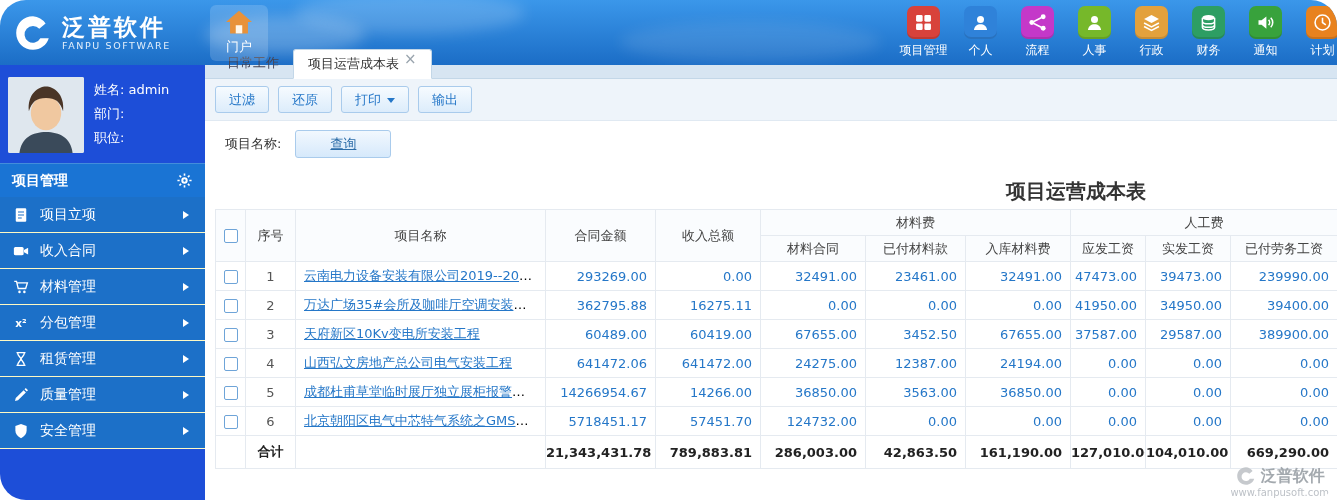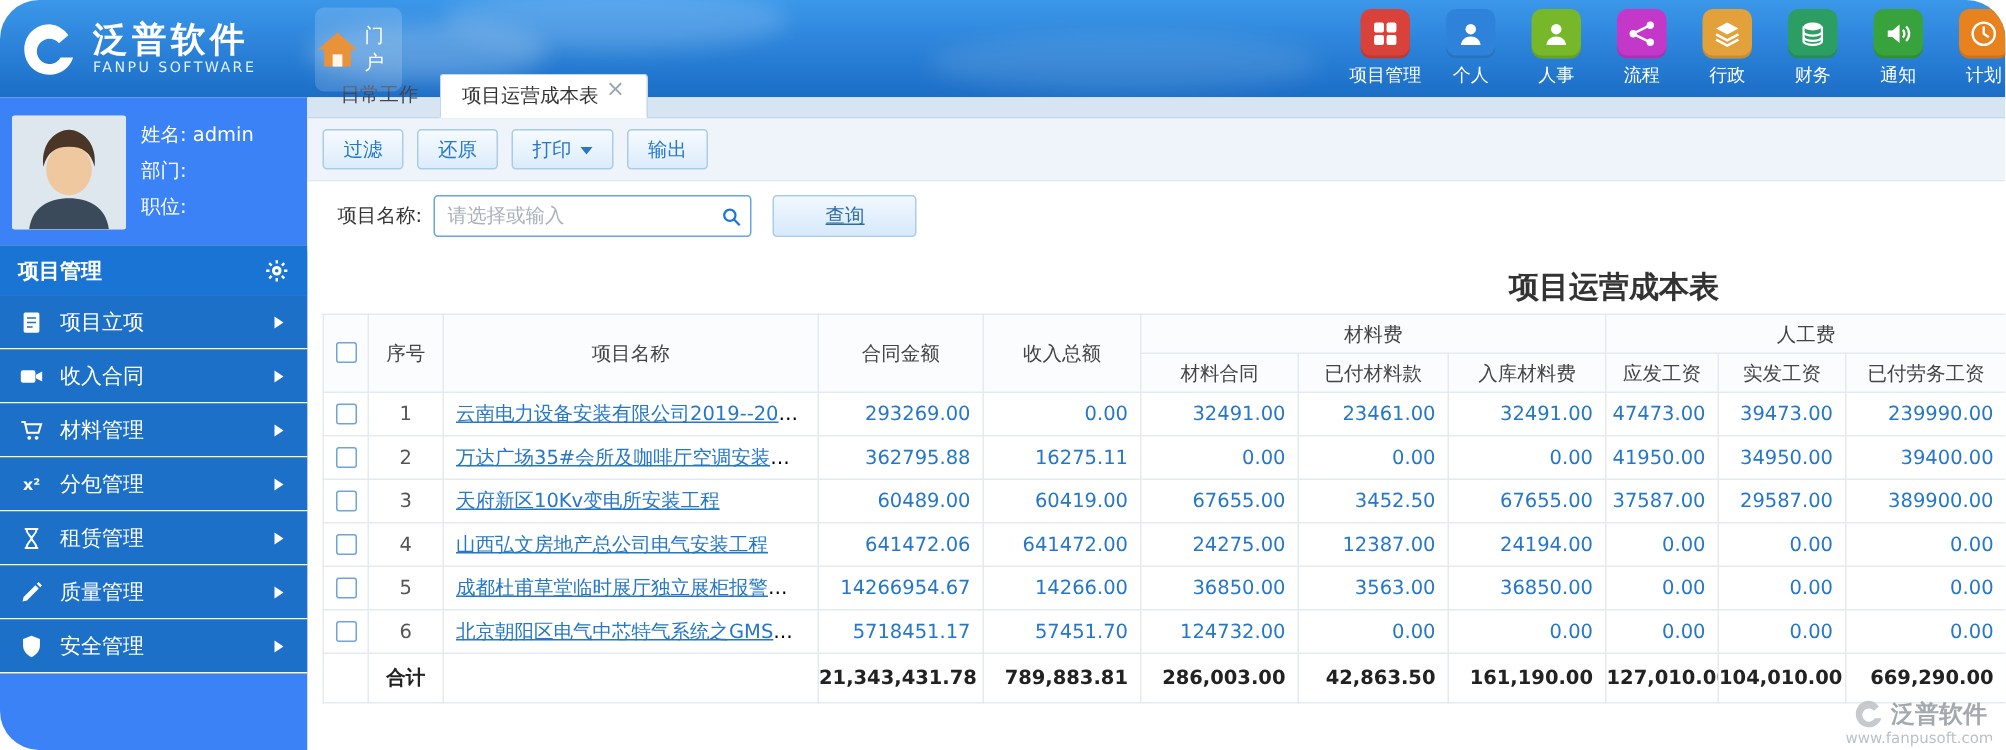--- a/index.html
+++ b/index.html
@@ -13,32 +13,32 @@
             display:flex; align-items:center; }
   .cloud { position:absolute; border-radius:50%; background:rgba(255,255,255,.22); filter:blur(7px); pointer-events:none; }
   .c1 { width:160px; height:38px; left:205px; top:16px; }
   .c2 { width:230px; height:42px; left:295px; top:-8px; background:rgba(255,255,255,.16); }
   .c3 { width:260px; height:40px; left:620px; top:22px; background:rgba(255,255,255,.10); }
   .logo { width:200px; flex:none; display:flex; align-items:center; gap:8px; padding-left:12px; z-index:2; }
   .logo-mark svg { width:42px; height:42px; display:block; }
   .logo-title { font-size:23px; font-weight:bold; letter-spacing:3px; color:#fff; line-height:1.15; }
   .logo-sub { font-size:9.5px; color:#e3effb; letter-spacing:1.6px; }
   .portal { margin-left:10px; width:58px; height:56px; border-radius:6px; background:rgba(255,255,255,.16);
-            display:flex; flex-direction:row; align-items:center; justify-content:center; gap:3px;
+            display:flex; flex-direction:column; align-items:center; justify-content:center; gap:3px;
             color:#fff; font-size:13px; cursor:pointer; z-index:2; }
   .portal-icon svg { width:30px; height:26px; display:block; }
   .topnav { margin-left:auto; margin-right:-14px; display:flex; z-index:2; }
   .nav-item { width:57px; display:flex; flex-direction:column; align-items:center; gap:3px;
               color:#fff; font-size:12px; cursor:pointer; }
   .nav-tile { width:33px; height:33px; border-radius:7px; display:flex; align-items:center; justify-content:center;
               box-shadow:inset 0 -2px rgba(0,0,0,.12); }
   .nav-tile svg { width:21px; height:21px; display:block; }
 
   
-  .sidebar { position:absolute; top:65px; left:0; width:205px; height:435px; background:#3b82f6; color:#fff; }
+  .sidebar { position:absolute; top:65px; left:0; width:205px; height:435px; background:#1d4ed8; color:#fff; }
   .profile { display:flex; gap:10px; padding:12px 8px 10px 8px; }
   .avatar { width:76px; height:76px; flex:none; border-radius:2px; overflow:hidden; background:#dfe7ee; }
   .avatar svg { width:100%; height:100%; display:block; }
   .profile-info { display:flex; flex-direction:column; justify-content:space-between; padding:4px 0 6px; font-size:13px; }
   .side-section { height:34px; display:flex; align-items:center; justify-content:space-between; padding:0 12px;
                   background:#1a74d4; font-size:14px; font-weight:bold; border-top:1px solid rgba(255,255,255,.18); }
   .gear svg { width:17px; height:17px; display:block; cursor:pointer; }
   .side-item { height:36px; display:flex; align-items:center; padding:0 12px; background:#1c70c8;
                border-bottom:1px solid #fef9c3; font-size:14px; cursor:pointer; }
   .side-icon { width:18px; height:18px; margin-right:10px; flex:none; }
@@ -146,44 +146,44 @@
             <svg viewBox="0 0 24 24">
               <g fill="#fff">
                 <circle cx="12" cy="8.5" r="4"></circle>
                 <path d="M4.5 20.5c.5-4.2 3.6-6.5 7.5-6.5s7 2.3 7.5 6.5z"></path>
               </g>
             </svg>
           </span>
           <span class="nav-label">个人</span>
         </div>
         <div class="nav-item">
-          <span class="nav-tile" style="background: rgb(118, 184, 42);">
-            <svg viewBox="0 0 24 24">
-              <g fill="#fff">
-                <circle cx="12" cy="8.5" r="4"></circle>
-                <path d="M4.5 20.5c.5-4.2 3.6-6.5 7.5-6.5s7 2.3 7.5 6.5z"></path>
-              </g>
-            </svg>
-          </span>
-          <span class="nav-label">人事</span>
-        </div>
-        <div class="nav-item">
           <span class="nav-tile" style="background: rgb(196, 56, 201);">
             <svg viewBox="0 0 24 24">
               <g fill="#fff">
                 <circle cx="5.5" cy="12" r="2.8"></circle>
                 <circle cx="18.5" cy="5.5" r="2.8"></circle>
                 <circle cx="18.5" cy="18.5" r="2.8"></circle>
               </g>
               <g stroke="#fff" stroke-width="1.8">
                 <path d="M7.8 10.8l8.4-4.2M7.8 13.2l8.4 4.2"></path>
               </g>
             </svg>
           </span>
           <span class="nav-label">流程</span>
+        </div>
+        <div class="nav-item">
+          <span class="nav-tile" style="background: rgb(118, 184, 42);">
+            <svg viewBox="0 0 24 24">
+              <g fill="#fff">
+                <circle cx="12" cy="8.5" r="4"></circle>
+                <path d="M4.5 20.5c.5-4.2 3.6-6.5 7.5-6.5s7 2.3 7.5 6.5z"></path>
+              </g>
+            </svg>
+          </span>
+          <span class="nav-label">人事</span>
         </div>
         <div class="nav-item">
           <span class="nav-tile" style="background: rgb(227, 161, 60);">
             <svg viewBox="0 0 24 24">
               <path d="M12 3.5l8.5 4.5L12 12.5 3.5 8z" fill="#fff"></path>
               <path d="M3.5 12.5L12 17l8.5-4.5M3.5 16.5L12 21l8.5-4.5" stroke="#fff" stroke-width="1.8" fill="none"></path>
             </svg>
           </span>
           <span class="nav-label">行政</span>
         </div>
@@ -338,29 +338,20 @@
           <span>打印</span>
           <span class="caret"></span>
         </button>
         <button class="tbtn">
           <span>输出</span>
         </button>
       </div>
 
     <div class="filter-row">
       <span>项目名称:</span>
-      <span class="search-box">
-        <input type="text" placeholder="请选择或输入" style="">
-        <span class="search-icon">
-          <svg viewBox="0 0 24 24">
-              <circle cx="10.5" cy="10.5" r="6" fill="none" stroke="#1a78d2" stroke-width="2.4"></circle>
-              <path d="M15 15l6 6" stroke="#1a78d2" stroke-width="2.4"></path>
-            </svg>
-        </span>
-      </span>
       <button class="query-btn">查询</button>
     </div>
 
     <div class="report-title">项目运营成本表</div>
 
     <div class="table-wrap">
       <table>
         <colgroup>
           <col style="width:30px">
             <col style="width:50px">

